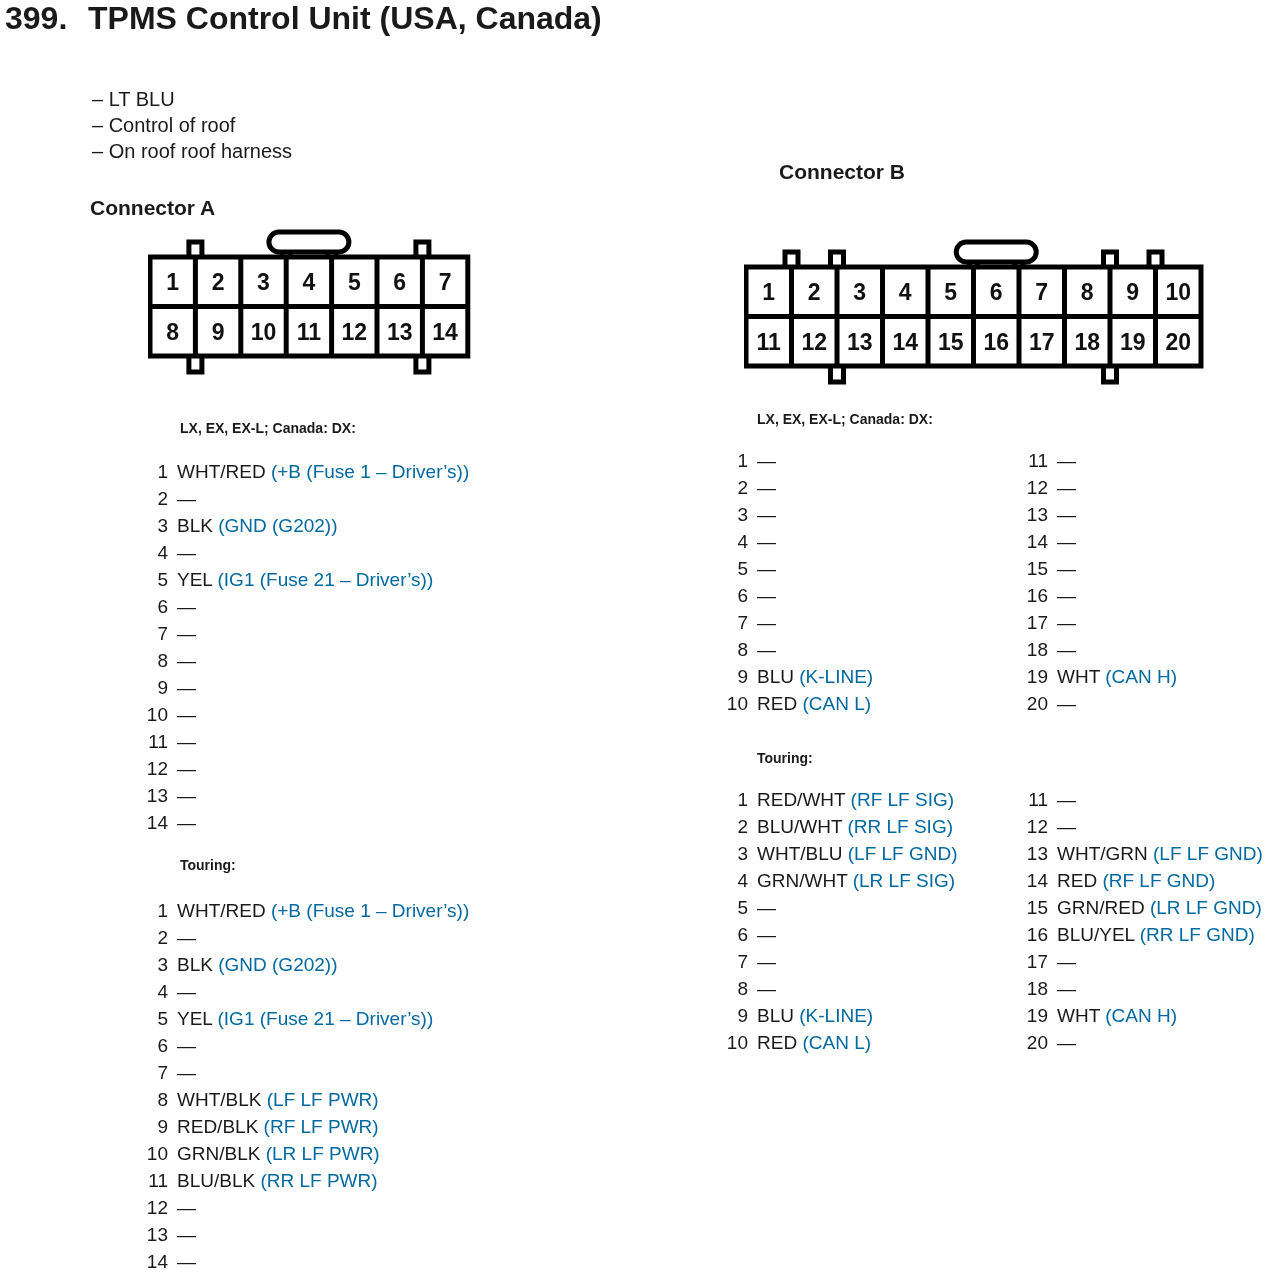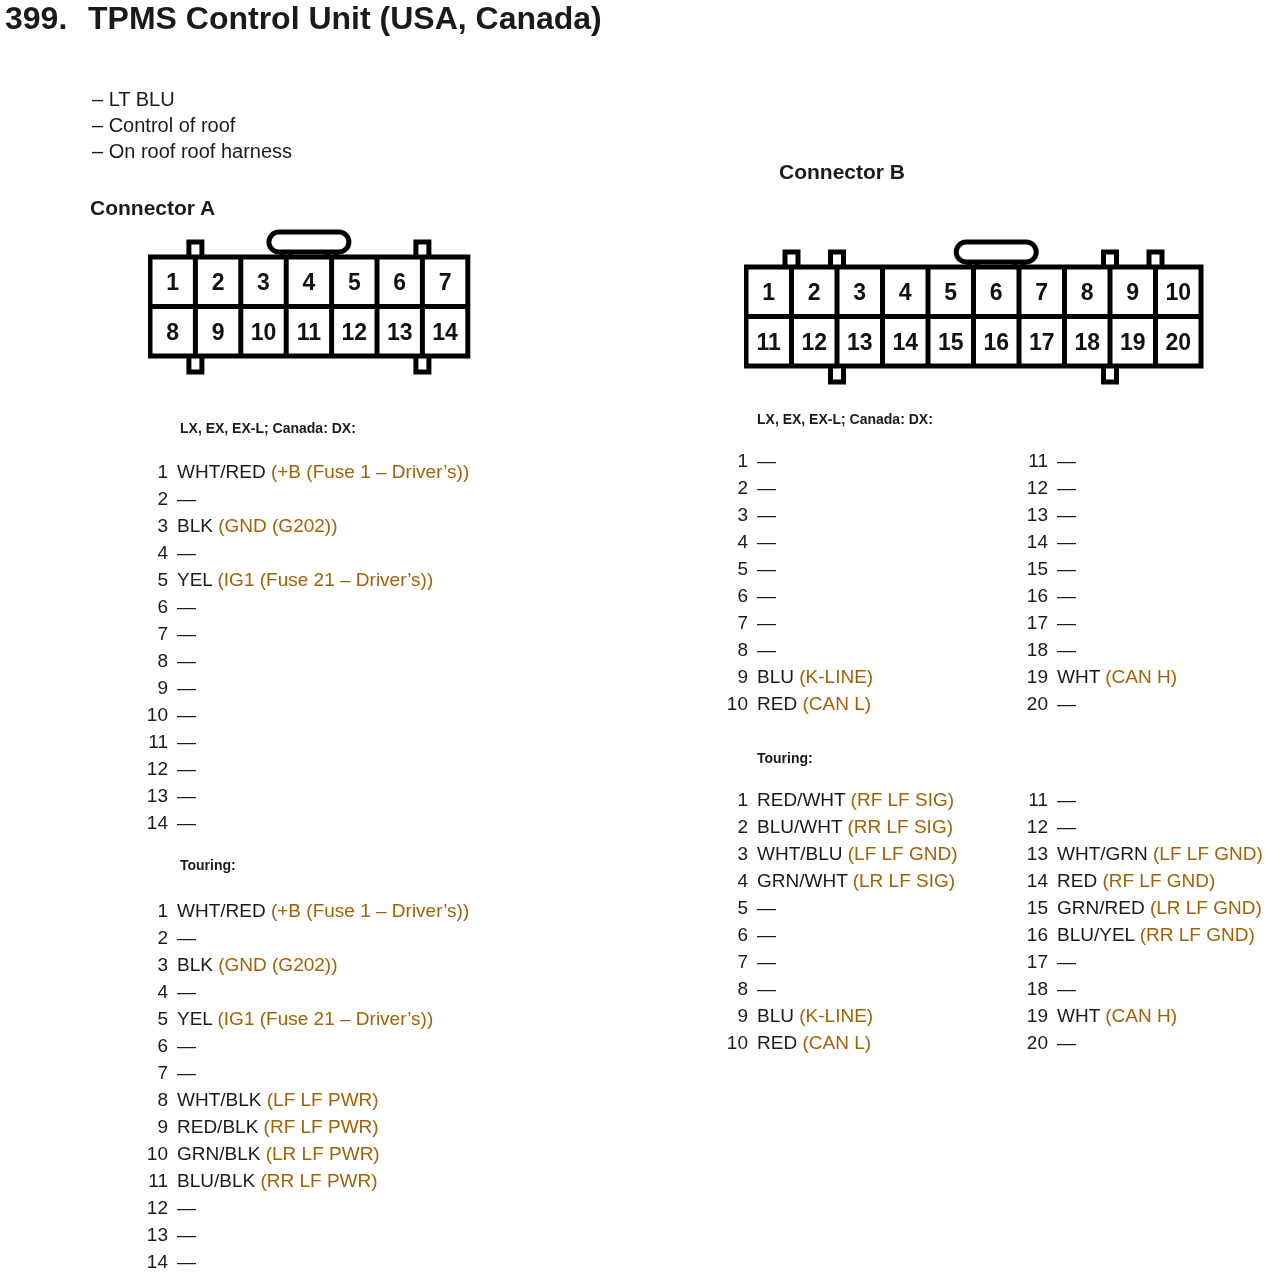--- a/index.html
+++ b/index.html
@@ -18,21 +18,21 @@
   .diagram { position:absolute; }
   #diagram-a { left:148px; top:228px; }
   #diagram-b { left:744px; top:238px; }
   .list-title { position:absolute; font-weight:bold; font-size:14px; white-space:nowrap; }
   .pin-cols { position:absolute; display:flex; align-items:flex-start; }
   .pin-col { flex:none; }
   .pin-col.first-of-two { width:300px; }
   .pin-row { display:flex; align-items:baseline; height:27px; font-size:19px; line-height:27px; white-space:nowrap; }
   .pin-num { flex:none; width:30px; text-align:right; }
   .pin-text { margin-left:9px; }
-  .pin-sig { color:#a16207; }
+  .pin-sig { color:#0369a1; }
 </style>
 </head>
 <body>
 
 <div class="title-row">
   <span class="title-num">399.</span><span class="title-text">TPMS Control Unit (USA, Canada)</span>
 </div>
 
 <div class="notes" id="notes">
     <div>– LT BLU</div>

